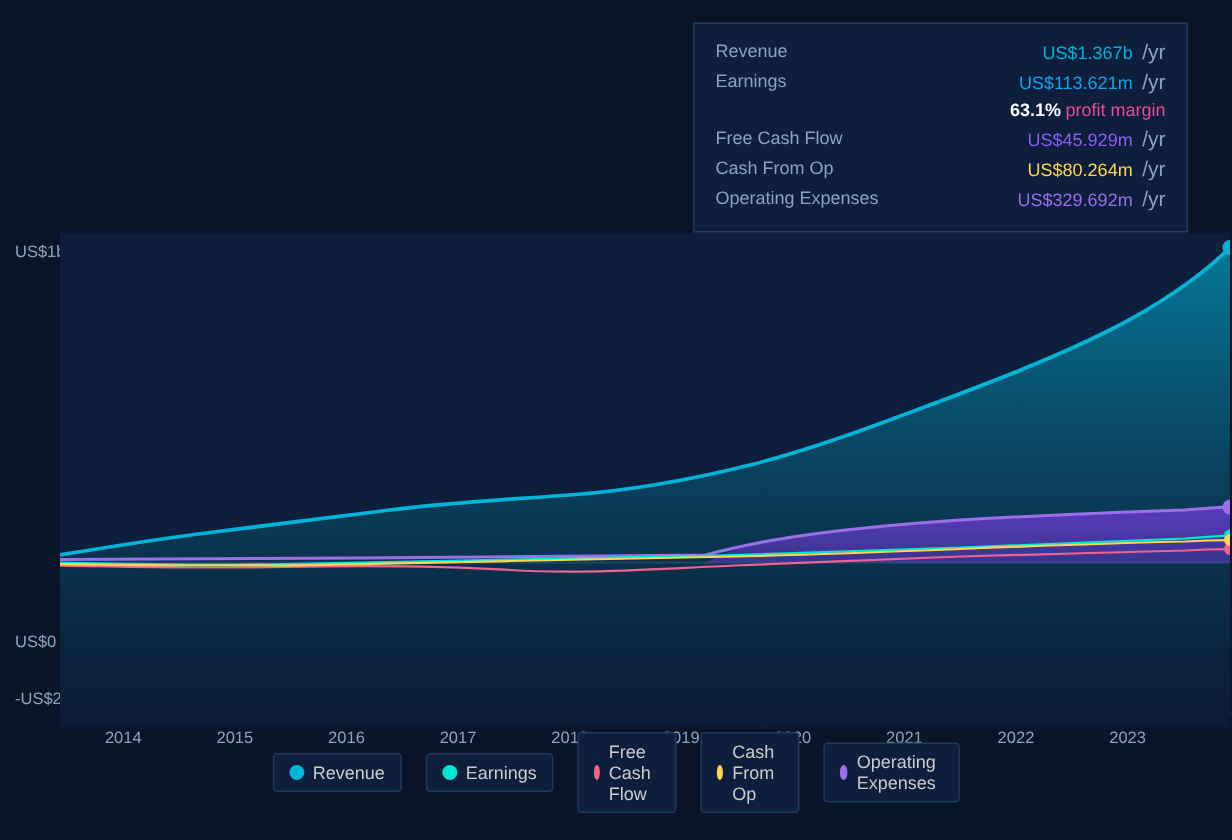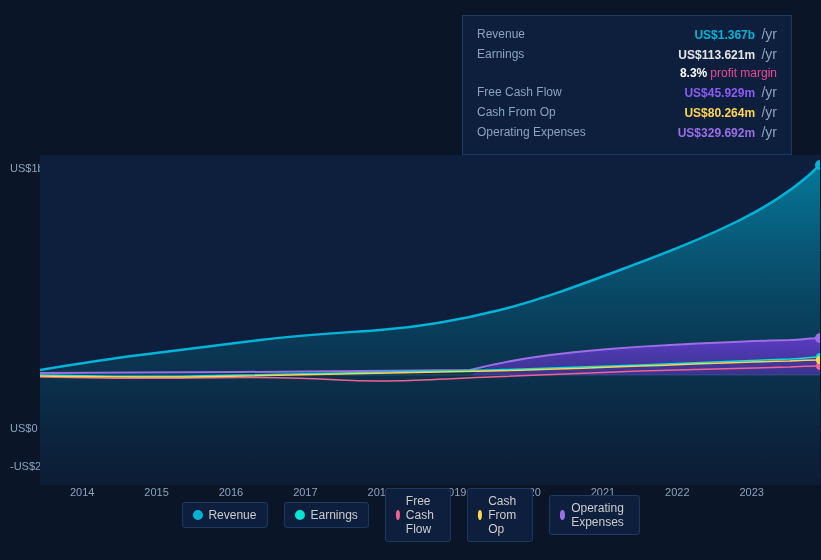--- a/index.html
+++ b/index.html
@@ -46,24 +46,24 @@
       font-size: 12px;
     }
 
     .tooltip-label {
       color: #8ba3c0;
       min-width: 120px;
     }
 
     .tooltip-value {
       color: #00b4d8;
-      font-weight: bold;
-    }
-
-    .tooltip-value.cyan { color: #e5e5e5; }
+      font-weight: normal;
+    }
+
+    .tooltip-value.cyan { color: #0ea5e9; }
     .tooltip-value.blue { color: #00b4d8; }
     .tooltip-value.green { color: #8b5cf6; margin-top: 35px; }
 
     .tooltip-suffix {
       color: #8ba3c0;
       font-size: 14px;
       margin-left: 3px;
     }
 
     .profit-margin-row {
@@ -247,21 +247,21 @@
 
     <div class="tooltip-row">
       <span class="tooltip-label">Earnings</span>
       <span>
         <span class="tooltip-value cyan">US$113.621m</span>
         <span class="tooltip-suffix">/yr</span>
       </span>
     </div>
 
     <div class="profit-margin-row">
-      <span class="profit-bold">8.3%</span>
+      <span class="profit-bold">63.1%</span>
       <span class="profit-text">profit margin</span>
     </div>
 
     <div class="tooltip-row">
       <span class="tooltip-label">Free Cash Flow</span>
       <span>
         <span class="tooltip-value green">US$45.929m</span>
         <span class="tooltip-suffix">/yr</span>
       </span>
     </div>

